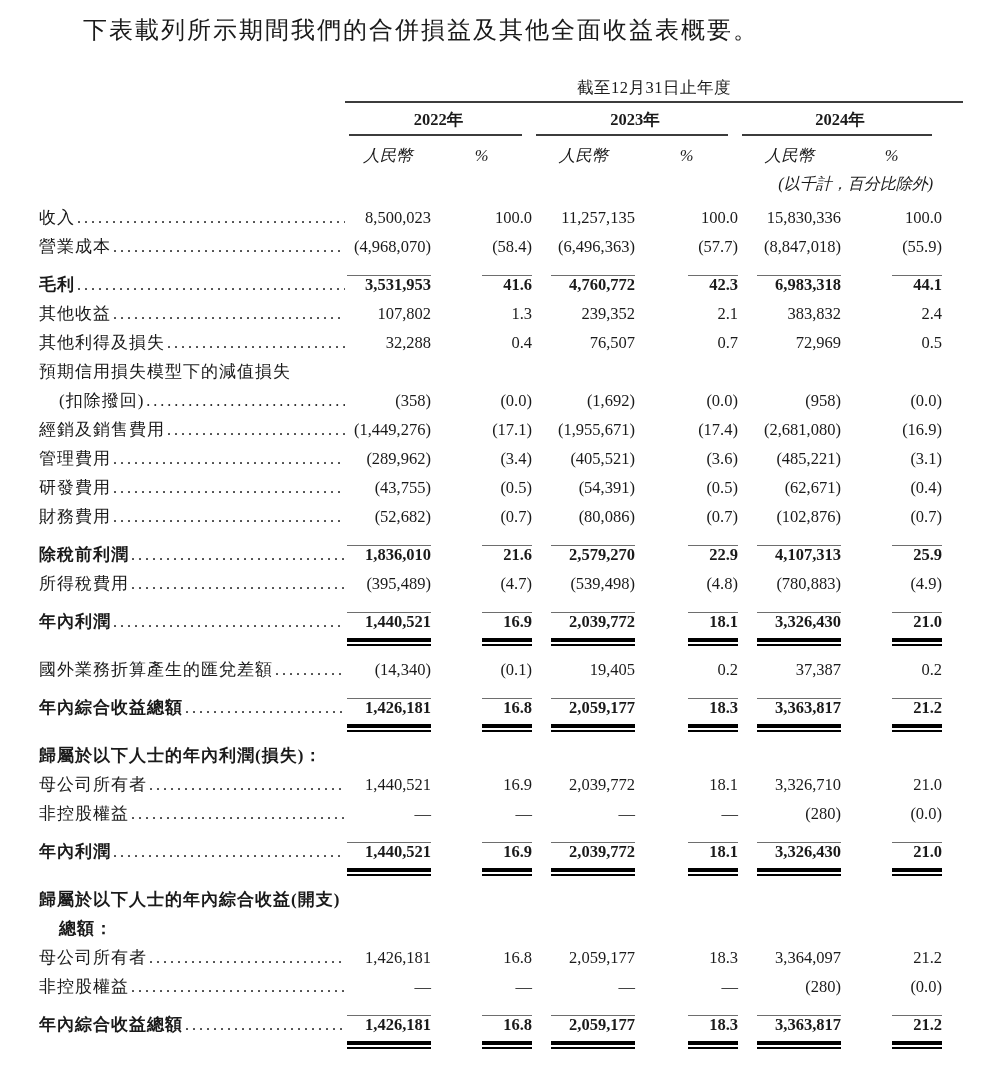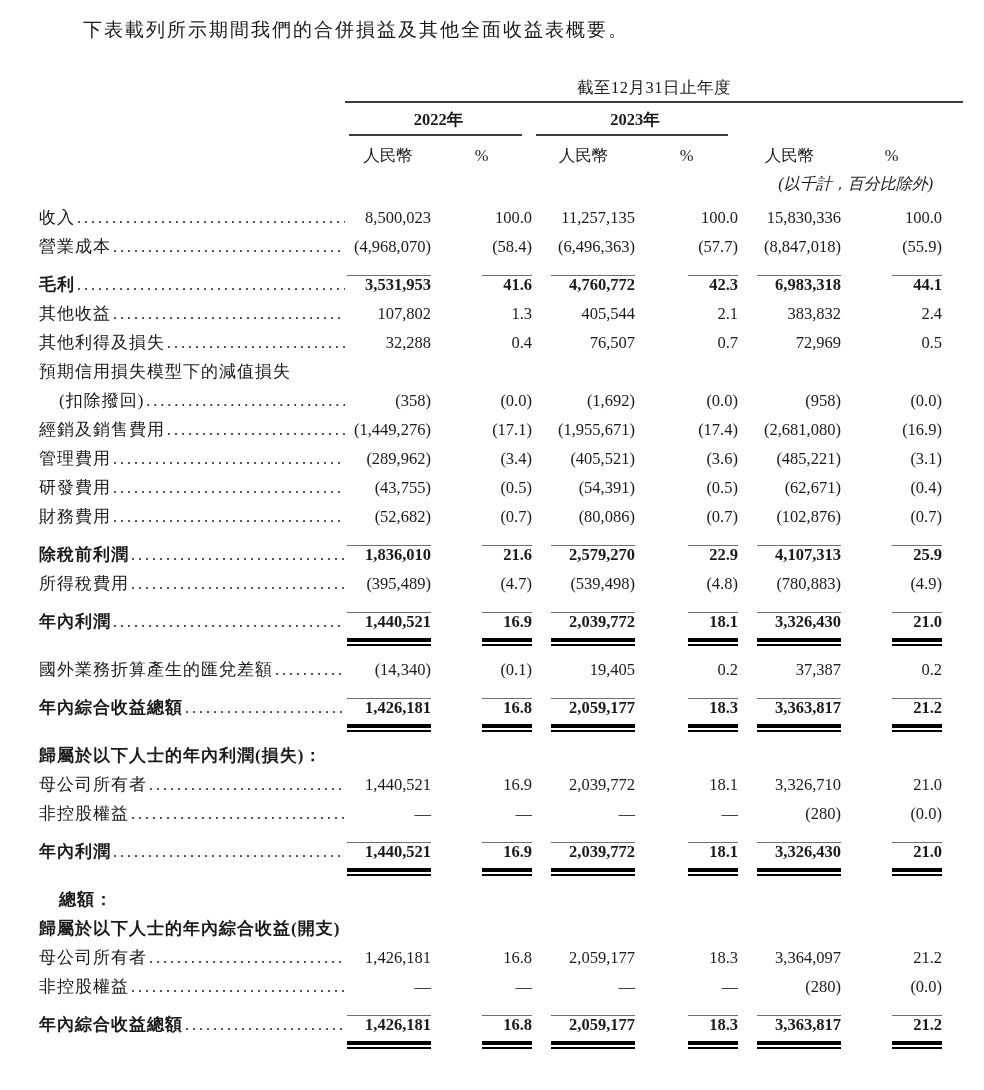--- a/index.html
+++ b/index.html
@@ -11,37 +11,37 @@
   *{margin:0;padding:0;box-sizing:border-box;}
   html,body{background:#ffffff;}
   body{
     width:984px;height:1090px;overflow:hidden;
     font-family:"Liberation Serif","DejaVu Serif",serif;
     color:var(--text);
   }
   .page{width:984px;height:1090px;padding-top:15px;}
   .intro{
     margin-left:83px;
-    font-size:19px;
+    font-size:24px;
     letter-spacing:2px;
     line-height:30px;
   }
   
   .fin-table{margin-top:31px;}
   .head{margin-left:345px;width:618px;}
   .span-title{
     text-align:center;font-weight:normal;font-size:16.5px;height:23px;line-height:23px;
     letter-spacing:0.5px;
   }
   .span-rule{border-bottom:2px solid var(--rule-header);margin-top:2px;}
   .year-row{display:flex;padding-right:21px;margin-top:7px;}
   .year-group{text-align:center;}
   .year-label{font-weight:bold;font-size:16.5px;line-height:20px;display:block;}
   .year-rule{border-bottom:2px solid var(--rule-header);margin:4px 10px 0 4px;}
-  .sub-row{display:flex;padding-right:21px;margin-top:9px;font-size:16.5px;height:22px;line-height:22px;}
+  .sub-row{display:flex;padding-right:21px;margin-top:9px;font-style:italic;font-size:16.5px;height:22px;line-height:22px;}
   .sub-row span{display:inline-block;text-align:center;}
   .note-row{
     text-align:right;padding-right:30px;font-style:italic;font-size:16px;
     margin-top:5px;height:24px;line-height:24px;
   }
   
   .tbody{margin-left:39px;margin-top:7px;}
   .row{display:flex;align-items:baseline;height:29px;line-height:29px;font-size:17px;}
   .row.bold{font-weight:bold;}
   .row.rule-single{margin-bottom:9px;}
@@ -80,20 +80,24 @@
       <div class="span-rule"></div>
       <div class="year-row" id="year-row">
           <div class="year-group" style="width: 187px;">
             <span class="year-label">2022年</span>
             <div class="year-rule"></div>
           </div>
           <div class="year-group" style="width: 206px;">
             <span class="year-label">2023年</span>
             <div class="year-rule"></div>
           </div>
+          <div class="year-group" style="width: 204px;">
+            <span class="year-label">2024年</span>
+            <div class="year-rule"></div>
+          </div>
         </div>
       <div class="sub-row" id="sub-row">
           <span class="sub-cur" style="width: 86px;">人民幣</span>
           <span class="sub-pct" style="width: 101px;">%</span>
           <span class="sub-cur" style="width: 103px;">人民幣</span>
           <span class="sub-pct" style="width: 103px;">%</span>
           <span class="sub-cur" style="width: 103px;">人民幣</span>
           <span class="sub-pct" style="width: 101px;">%</span>
         </div>
       <div class="note-row">(以千計，百分比除外)</div>
@@ -136,21 +140,21 @@
           <div class="cell num" style="width: 103px;"><span class="inner">6,983,318</span></div>
           <div class="cell pct" style="width: 101px;"><span class="inner">44.1</span></div>
         </div>
         <div class="row">
           <div class="lab">
             <span class="lab-text">其他收益</span>
             <span class="leader">..........................................................................................</span>
           </div>
           <div class="cell num" style="width: 86px;"><span class="inner">107,802</span></div>
           <div class="cell pct" style="width: 101px;"><span class="inner">1.3</span></div>
-          <div class="cell num" style="width: 103px;"><span class="inner">405,544</span></div>
+          <div class="cell num" style="width: 103px;"><span class="inner">239,352</span></div>
           <div class="cell pct" style="width: 103px;"><span class="inner">2.1</span></div>
           <div class="cell num" style="width: 103px;"><span class="inner">383,832</span></div>
           <div class="cell pct" style="width: 101px;"><span class="inner">2.4</span></div>
         </div>
         <div class="row">
           <div class="lab">
             <span class="lab-text">其他利得及損失</span>
             <span class="leader">..........................................................................................</span>
           </div>
           <div class="cell num" style="width: 86px;"><span class="inner">32,288</span></div>
@@ -320,27 +324,27 @@
             <span class="leader">..........................................................................................</span>
           </div>
           <div class="cell num" style="width: 86px;"><span class="inner">1,440,521</span></div>
           <div class="cell pct" style="width: 101px;"><span class="inner">16.9</span></div>
           <div class="cell num" style="width: 103px;"><span class="inner">2,039,772</span></div>
           <div class="cell pct" style="width: 103px;"><span class="inner">18.1</span></div>
           <div class="cell num" style="width: 103px;"><span class="inner">3,326,430</span></div>
           <div class="cell pct" style="width: 101px;"><span class="inner">21.0</span></div>
         </div>
         <div class="row bold">
+          <div class="lab wide">
+            <span class="lab-text">歸屬於以下人士的年內綜合收益(開支)</span>
+          </div>
+        </div>
+        <div class="row bold">
           <div class="lab ind wide">
             <span class="lab-text">總額：</span>
-          </div>
-        </div>
-        <div class="row bold">
-          <div class="lab wide">
-            <span class="lab-text">歸屬於以下人士的年內綜合收益(開支)</span>
           </div>
         </div>
         <div class="row">
           <div class="lab">
             <span class="lab-text">母公司所有者</span>
             <span class="leader">..........................................................................................</span>
           </div>
           <div class="cell num" style="width: 86px;"><span class="inner">1,426,181</span></div>
           <div class="cell pct" style="width: 101px;"><span class="inner">16.8</span></div>
           <div class="cell num" style="width: 103px;"><span class="inner">2,059,177</span></div>

